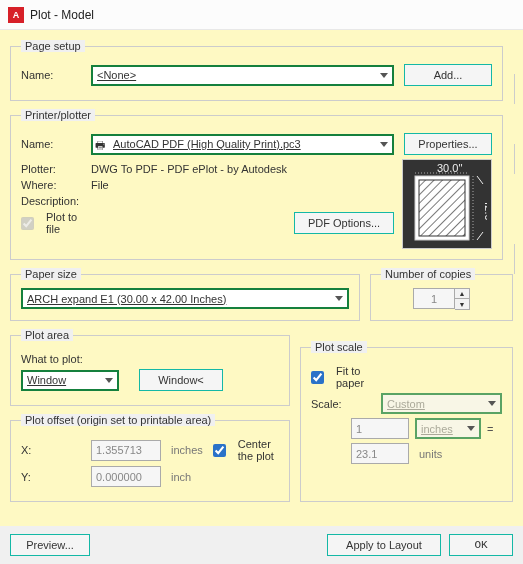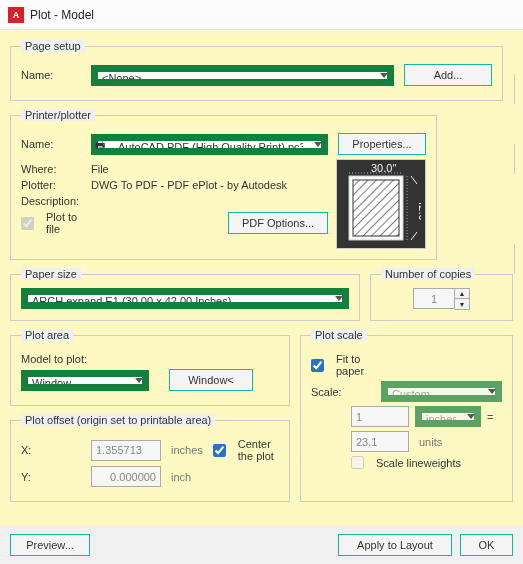--- a/index.html
+++ b/index.html
@@ -7,21 +7,21 @@
   .titlebar { height: 30px; background: #fcfcfc; display: flex; align-items: center; padding: 0 8px; border-bottom: 1px solid #e8e8e8;}
   .titlebar .app-icon { width: 16px; height: 16px; background: #d72028; color: #fff; font-weight: bold; font-size: 9px; display: flex; align-items: center; justify-content: center; margin-right: 6px; }
   .titlebar .title { font-size: 12px; color: #222; }
   .dialog { position: absolute; left: 0; top: 30px; right: 0; bottom: 0; background: #fef9c3; padding: 10px 10px 44px 10px; overflow: hidden;}
   fieldset { border: 1px solid #ccc; padding: 8px 10px 10px 10px; margin-bottom: 8px; position: relative; }
   legend { font-size: 11px; padding: 0 4px; color: #333; background: #f0f0f0;}
   .row { display: flex; align-items: center; margin: 4px 0; }
   .row > label:first-child, .label-col { width: 70px; color: #333; flex: 0 0 70px;}
   .txt { color: #333; }
   .dim {color: #777;}
-  select, .combo { height: 21px; border: 7px solid #15803d; background: #fff; padding: 0 18px 0 4px; font-size: 11px; appearance: none; position: relative; }
+  select, .combo { height: 21px; border: 2px solid #15803d; background: #fff; padding: 0 18px 0 4px; font-size: 11px; appearance: none; position: relative; text-decoration: underline; }
   .combo-wrap { position: relative; display: inline-block; }
   .combo-wrap::after, .select-wrap::after { content: ""; position: absolute; right: 6px; top: 8px; width: 0; height: 0; border-left: 4px solid transparent; border-right: 4px solid transparent; border-top: 5px solid #555; pointer-events:none;}
   .select-wrap{position:relative; display:inline-block;}
   input[type=text].field { height: 21px; border: 1px solid #aaa; background: #fff; padding: 0 4px; font-size: 11px; }
   input[type=text].field:disabled, select:disabled { background: #f6f6f6; color: #888; }
   button.btn { height: 22px; border: 1px solid #14b8a6; background: #f5f5f5; padding: 0 10px; font-size: 11px; }
   button.btn:disabled{color:#888;}
   .chk { display: inline-flex; align-items: center; gap: 12px; }
   .chk input { width: 13px; height: 13px; accent-color: #2a72c8;}
   .footer-bar { position: absolute; left: 0; right: 0; bottom: 0; height: 38px; display: flex; align-items: center; padding: 0 10px; background: #f0f0f0;}
@@ -56,41 +56,41 @@
       <label class="label-col">Name:</label>
       <span class="combo-wrap" style="flex:1;">
         <select class="combo" style="width:100%;">
           <option>&lt;None&gt;</option>
         </select>
       </span>
       <button class="btn" style="width:88px;margin-left:10px;">Add...</button>
     </div>
   </fieldset>
 
-  <fieldset style="width:427px;">
+  <fieldset style="width:493px;">
     <legend>Printer/plotter</legend>
     <div class="row">
       <label class="label-col">Name:</label>
       <span class="combo-wrap" style="flex:1;">
         <select class="combo" style="width:100%;padding-left:20px;">
           <option>AutoCAD PDF (High Quality Print).pc3</option>
         </select>
         <span style="position:absolute;left:4px;top:3px;font-size:11px;">🖶</span>
       </span>
       <button class="btn" style="width:88px;margin-left:10px;">Properties...</button>
     </div>
     <div style="display:flex;">
       <div style="flex:1;">
         <div class="row">
+          <label class="label-col">Plotter:</label>
+          <span class="txt">DWG To PDF - PDF ePlot - by Autodesk</span>
+        </div>
+        <div class="row">
           <label class="label-col">Where:</label>
           <span class="txt">File</span>
-        </div>
-        <div class="row">
-          <label class="label-col">Plotter:</label>
-          <span class="txt">DWG To PDF - PDF ePlot - by Autodesk</span>
         </div>
         <div class="row">
           <label class="label-col">Description:</label>
           <span class="txt"></span>
         </div>
         <div class="row">
           <label class="chk disabled-look">
             <input type="checkbox" checked="" disabled="" style="">
             <span>Plot to file</span>
           </label>
@@ -139,24 +139,24 @@
         </div>
       </div>
     </fieldset>
   </div>
 
   <div class="panel-row">
     <div style="flex:0 0 280px;">
       <fieldset>
         <legend>Plot area</legend>
         <div class="row">
-          <span class="txt">Model to plot:</span>
-        </div>
-        <div class="row">
-          <span class="combo-wrap" style="width:128px;">
+          <span class="txt">What to plot:</span>
+        </div>
+        <div class="row">
+          <span class="combo-wrap" style="width:98px;">
             <select class="combo" style="width:100%;">
               <option>Window</option>
             </select>
           </span>
           <button class="btn" style="margin-left:20px;width:84px;">Window&lt;</button>
         </div>
       </fieldset>
 
       <fieldset>
         <legend>Plot offset (origin set to printable area)</legend>
@@ -164,27 +164,27 @@
           <label style="width:20px;">X:</label>
           <input type="text" class="field" style="width: 70px;" disabled="" value="1.355713">
           <span class="dim" style="margin:0 10px;">inches</span>
           <label class="chk">
             <input type="checkbox" checked="" style="">
             <span>Center the plot</span>
           </label>
         </div>
         <div class="row">
           <label style="width:20px;">Y:</label>
-          <input type="text" class="field" style="width: 70px; text-align: right;" disabled="" value="0.000000">
+          <input type="text" class="field" style="width: 70px;" disabled="" value="0.000000">
           <span class="dim" style="margin:0 10px;">inch</span>
         </div>
       </fieldset>
     </div>
 
-    <fieldset style="flex:1;">
+    <fieldset style="flex:1;margin-top:12px;">
       <legend>Plot scale</legend>
       <div class="row">
         <label class="chk">
           <input type="checkbox" checked="" style="">
           <span>Fit to paper</span>
         </label>
       </div>
       <div class="row">
         <label style="width:40px;" class="disabled-look">Scale:</label>
         <span class="combo-wrap" style="flex:1;">
@@ -201,36 +201,29 @@
             <option>inches</option>
           </select>
         </span>
         <span class="eq-sign">=</span>
       </div>
       <div class="row">
         <span style="width:40px;"></span>
         <input type="text" class="field" style="width: 58px;" disabled="" value="23.1">
         <span class="dim" style="margin-left:10px;">units</span>
       </div>
-      <div class="row">
-        <span style="width:40px;"></span>
-        <label class="chk disabled-look">
-          <input type="checkbox" disabled="" style="">
-          <span>Scale lineweights</span>
-        </label>
-      </div>
     </fieldset>
   </div>
 
   <div class="right-edge">
     <div class="ln" style="top:0;height:30px;"></div>
     <div class="ln" style="top:70px;height:30px;"></div>
     <div class="ln" style="top:170px;height:30px;"></div>
   </div>
 
 </div>
 
 <div class="footer-bar">
   <button class="btn" style="width:80px;">Preview...</button>
   <span class="spacer"></span>
   <button class="btn" style="width:114px;margin-right:8px;">Apply to Layout</button>
-  <button class="btn" style="width:53px;">OK</button>
+  <button class="btn" style="width:64px;font-family:Liberation Mono, monospace;">OK</button>
 </div>
 
 </body></html>

